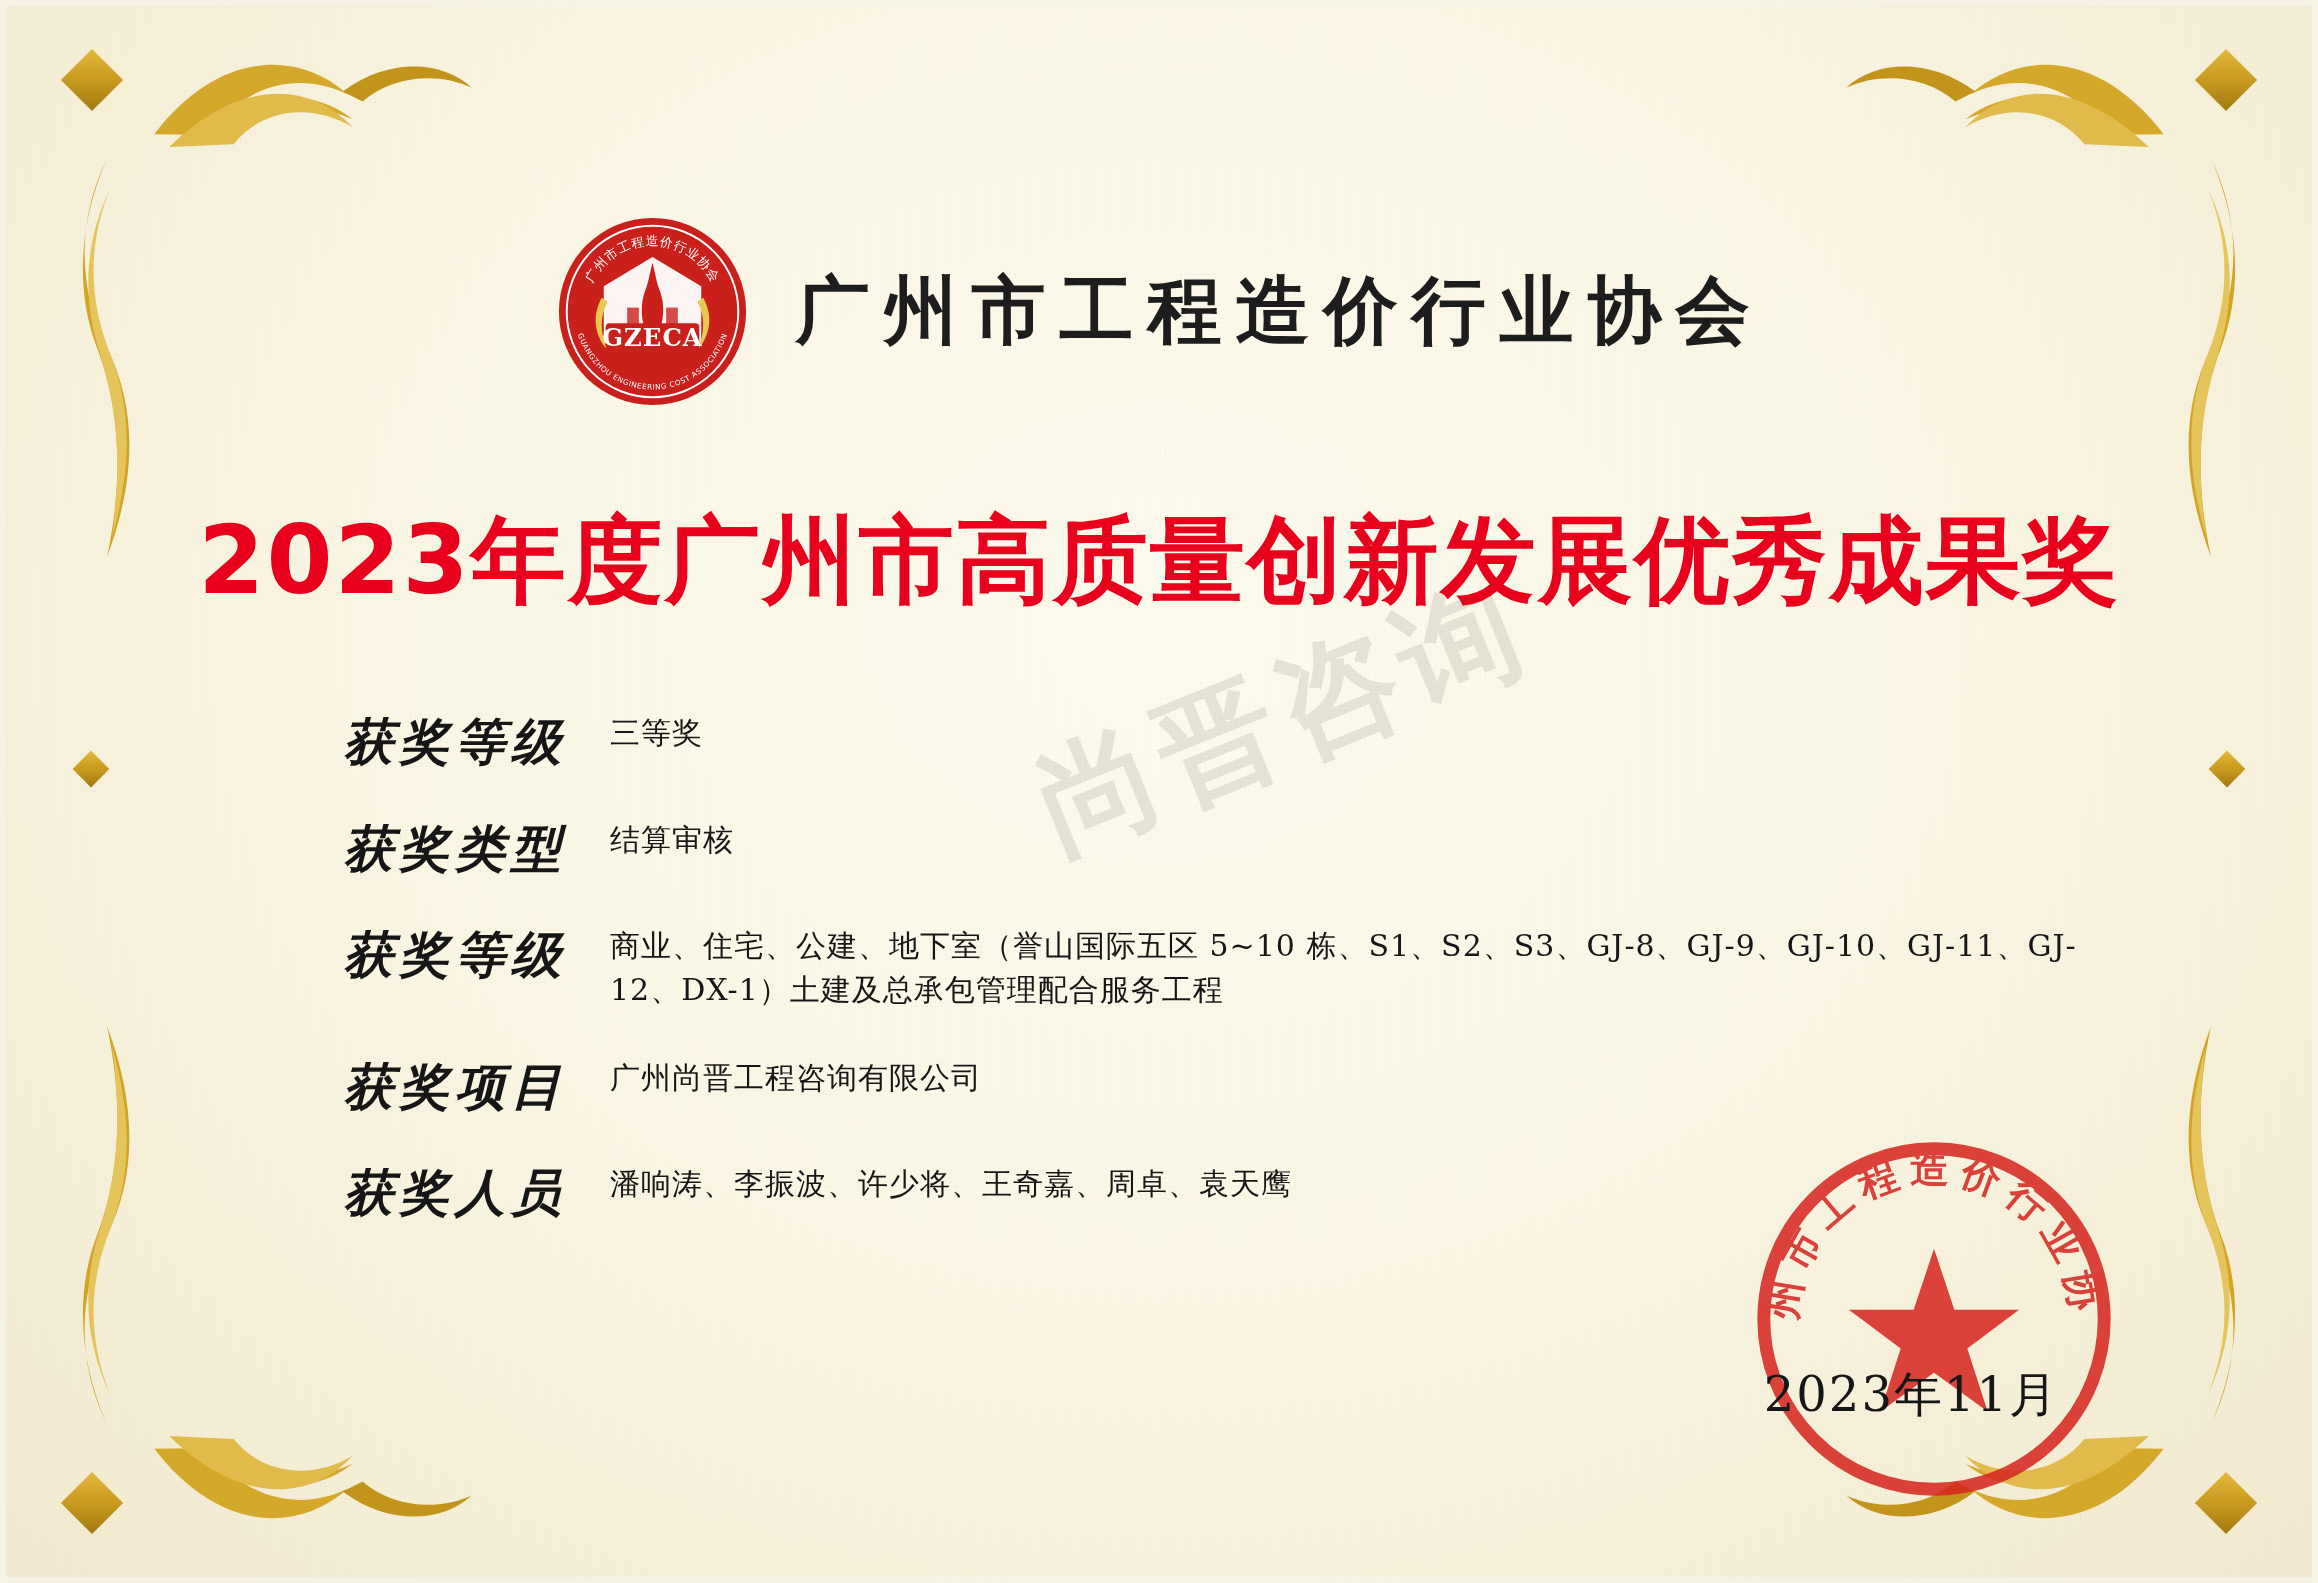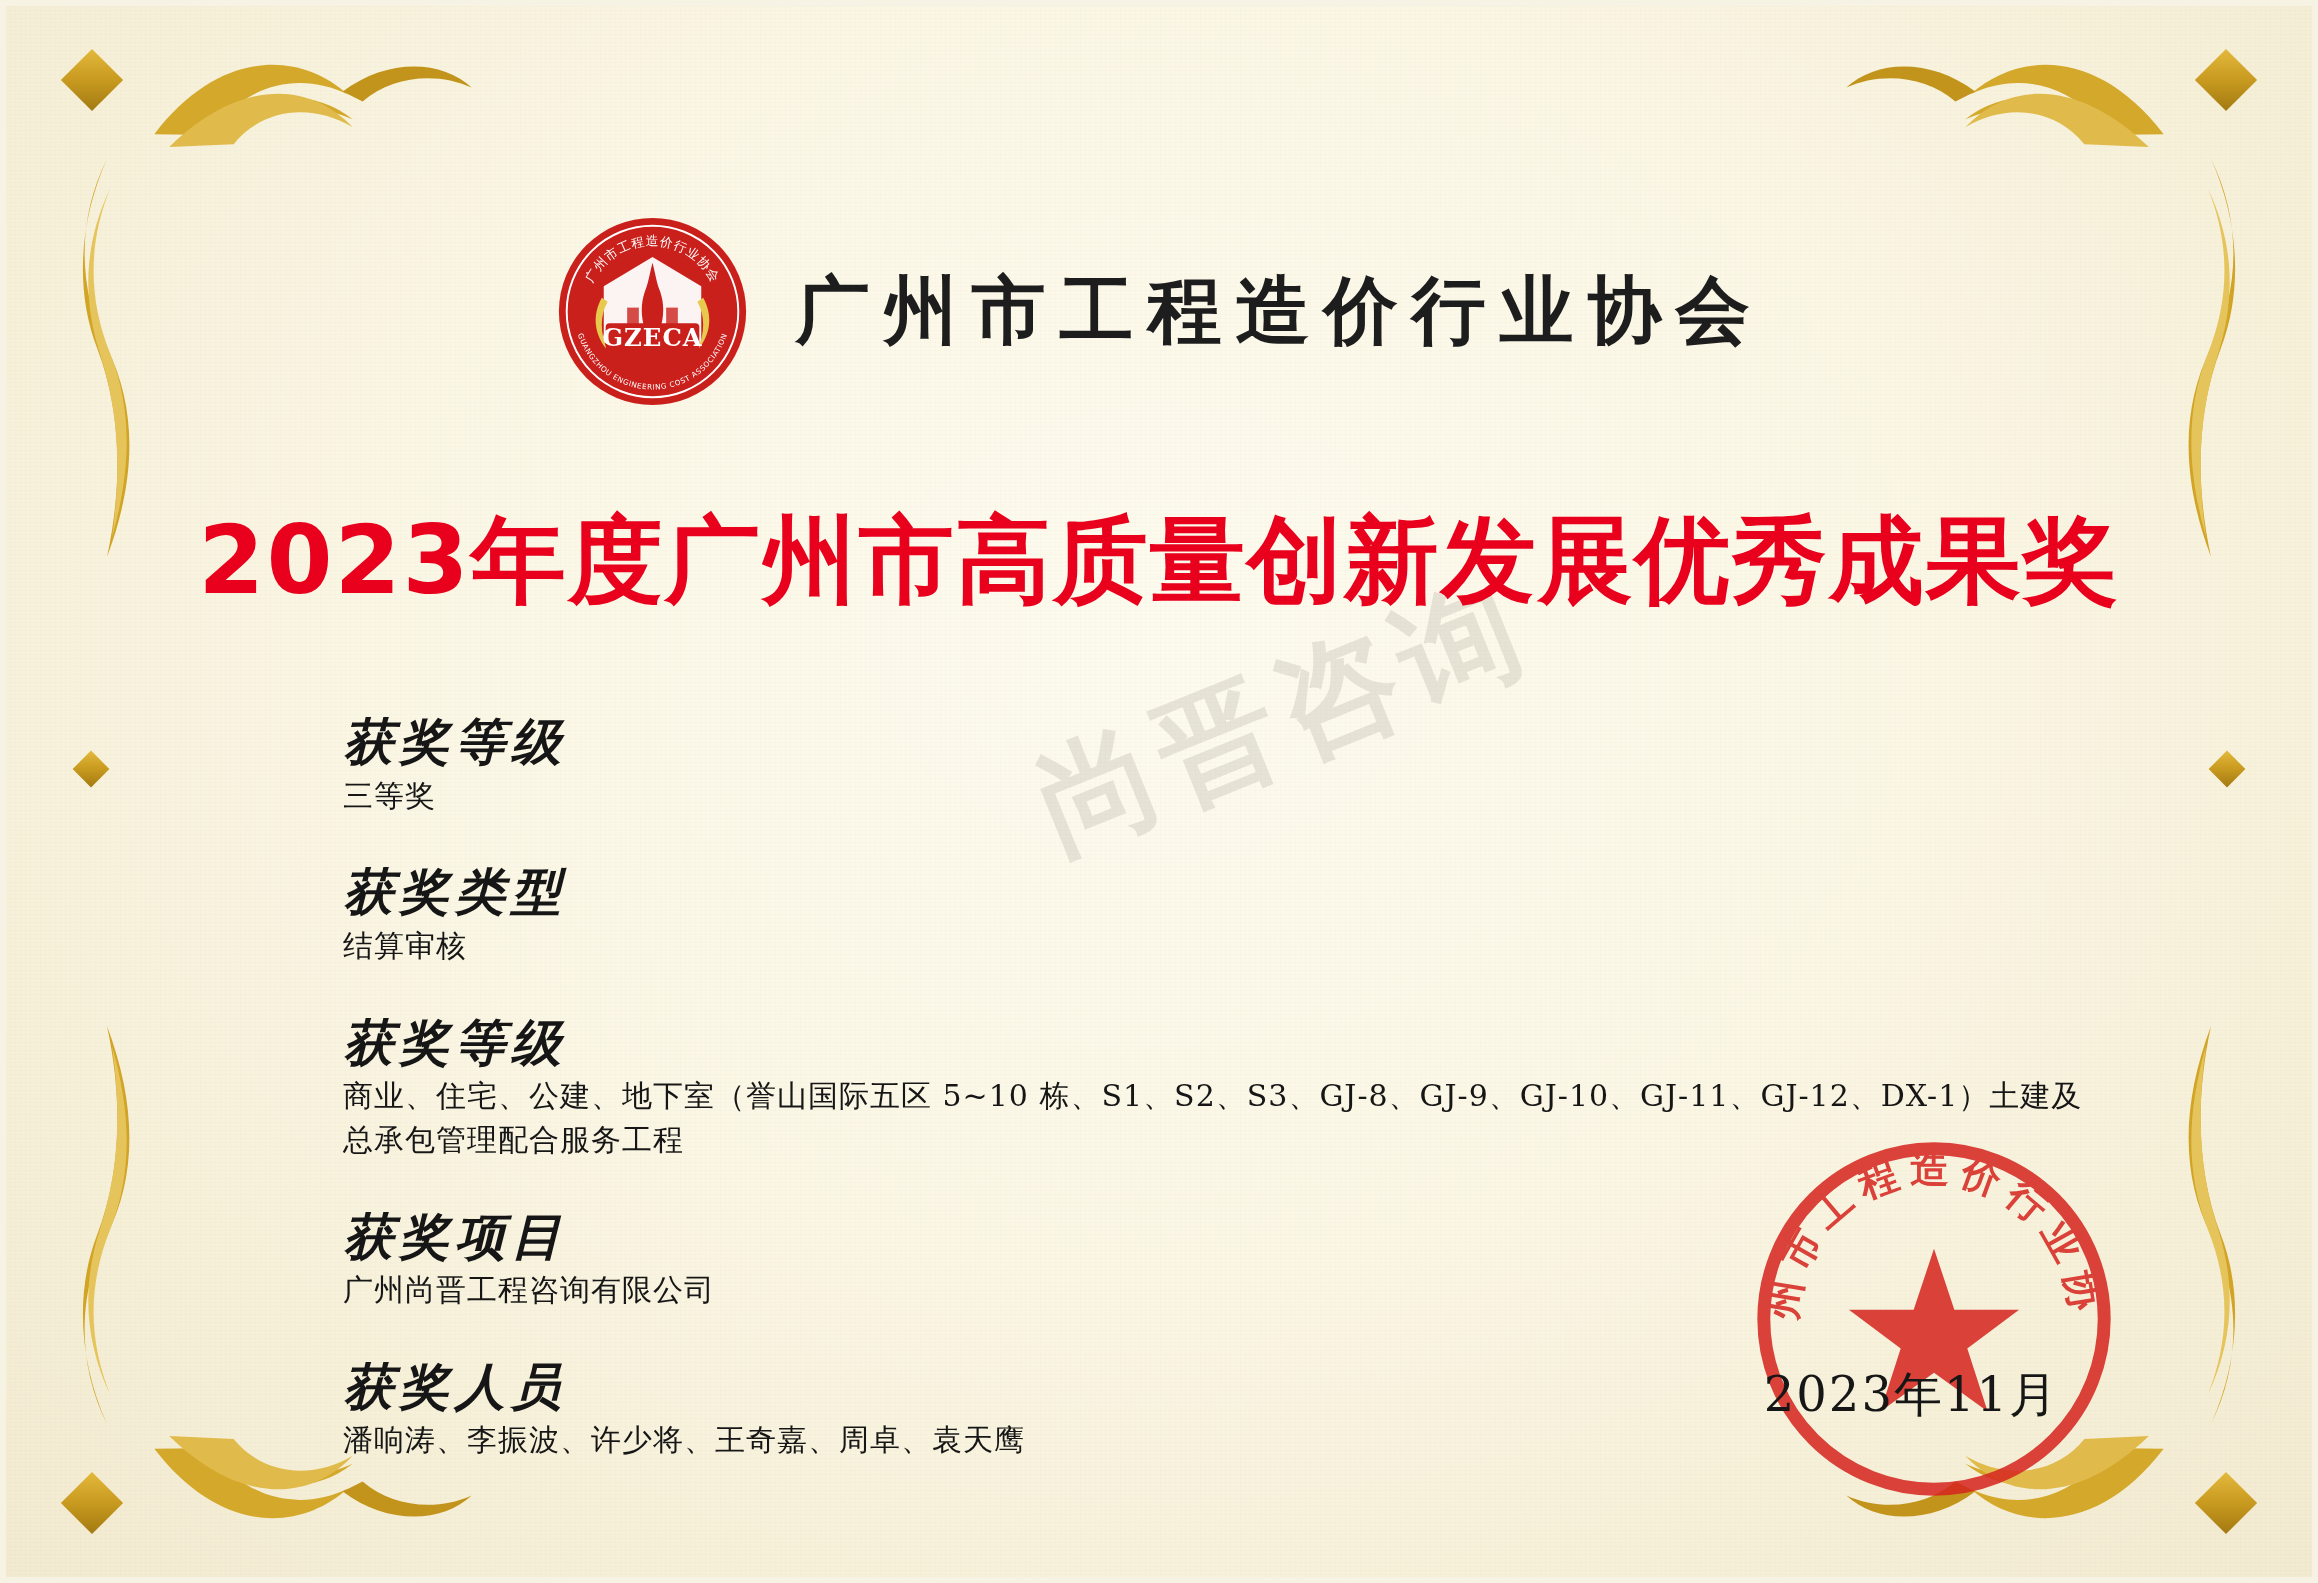--- a/index.html
+++ b/index.html
@@ -111,21 +111,20 @@
   .fields {
     position: absolute;
     top: 711px;
     left: 343px;
     right: 229px;
   }
   .field-row {
     display: flex;
     align-items: flex-start;
     margin-bottom: 44px;
-    flex-direction: column;
   }
   .field-label {
     flex: none;
     width: 267px;
     font-family: "DejaVu Serif", "Liberation Serif", serif;
     font-weight: bold;
     font-style: italic;
     font-size: 50px;
     letter-spacing: 6px;
     color: #161616;

